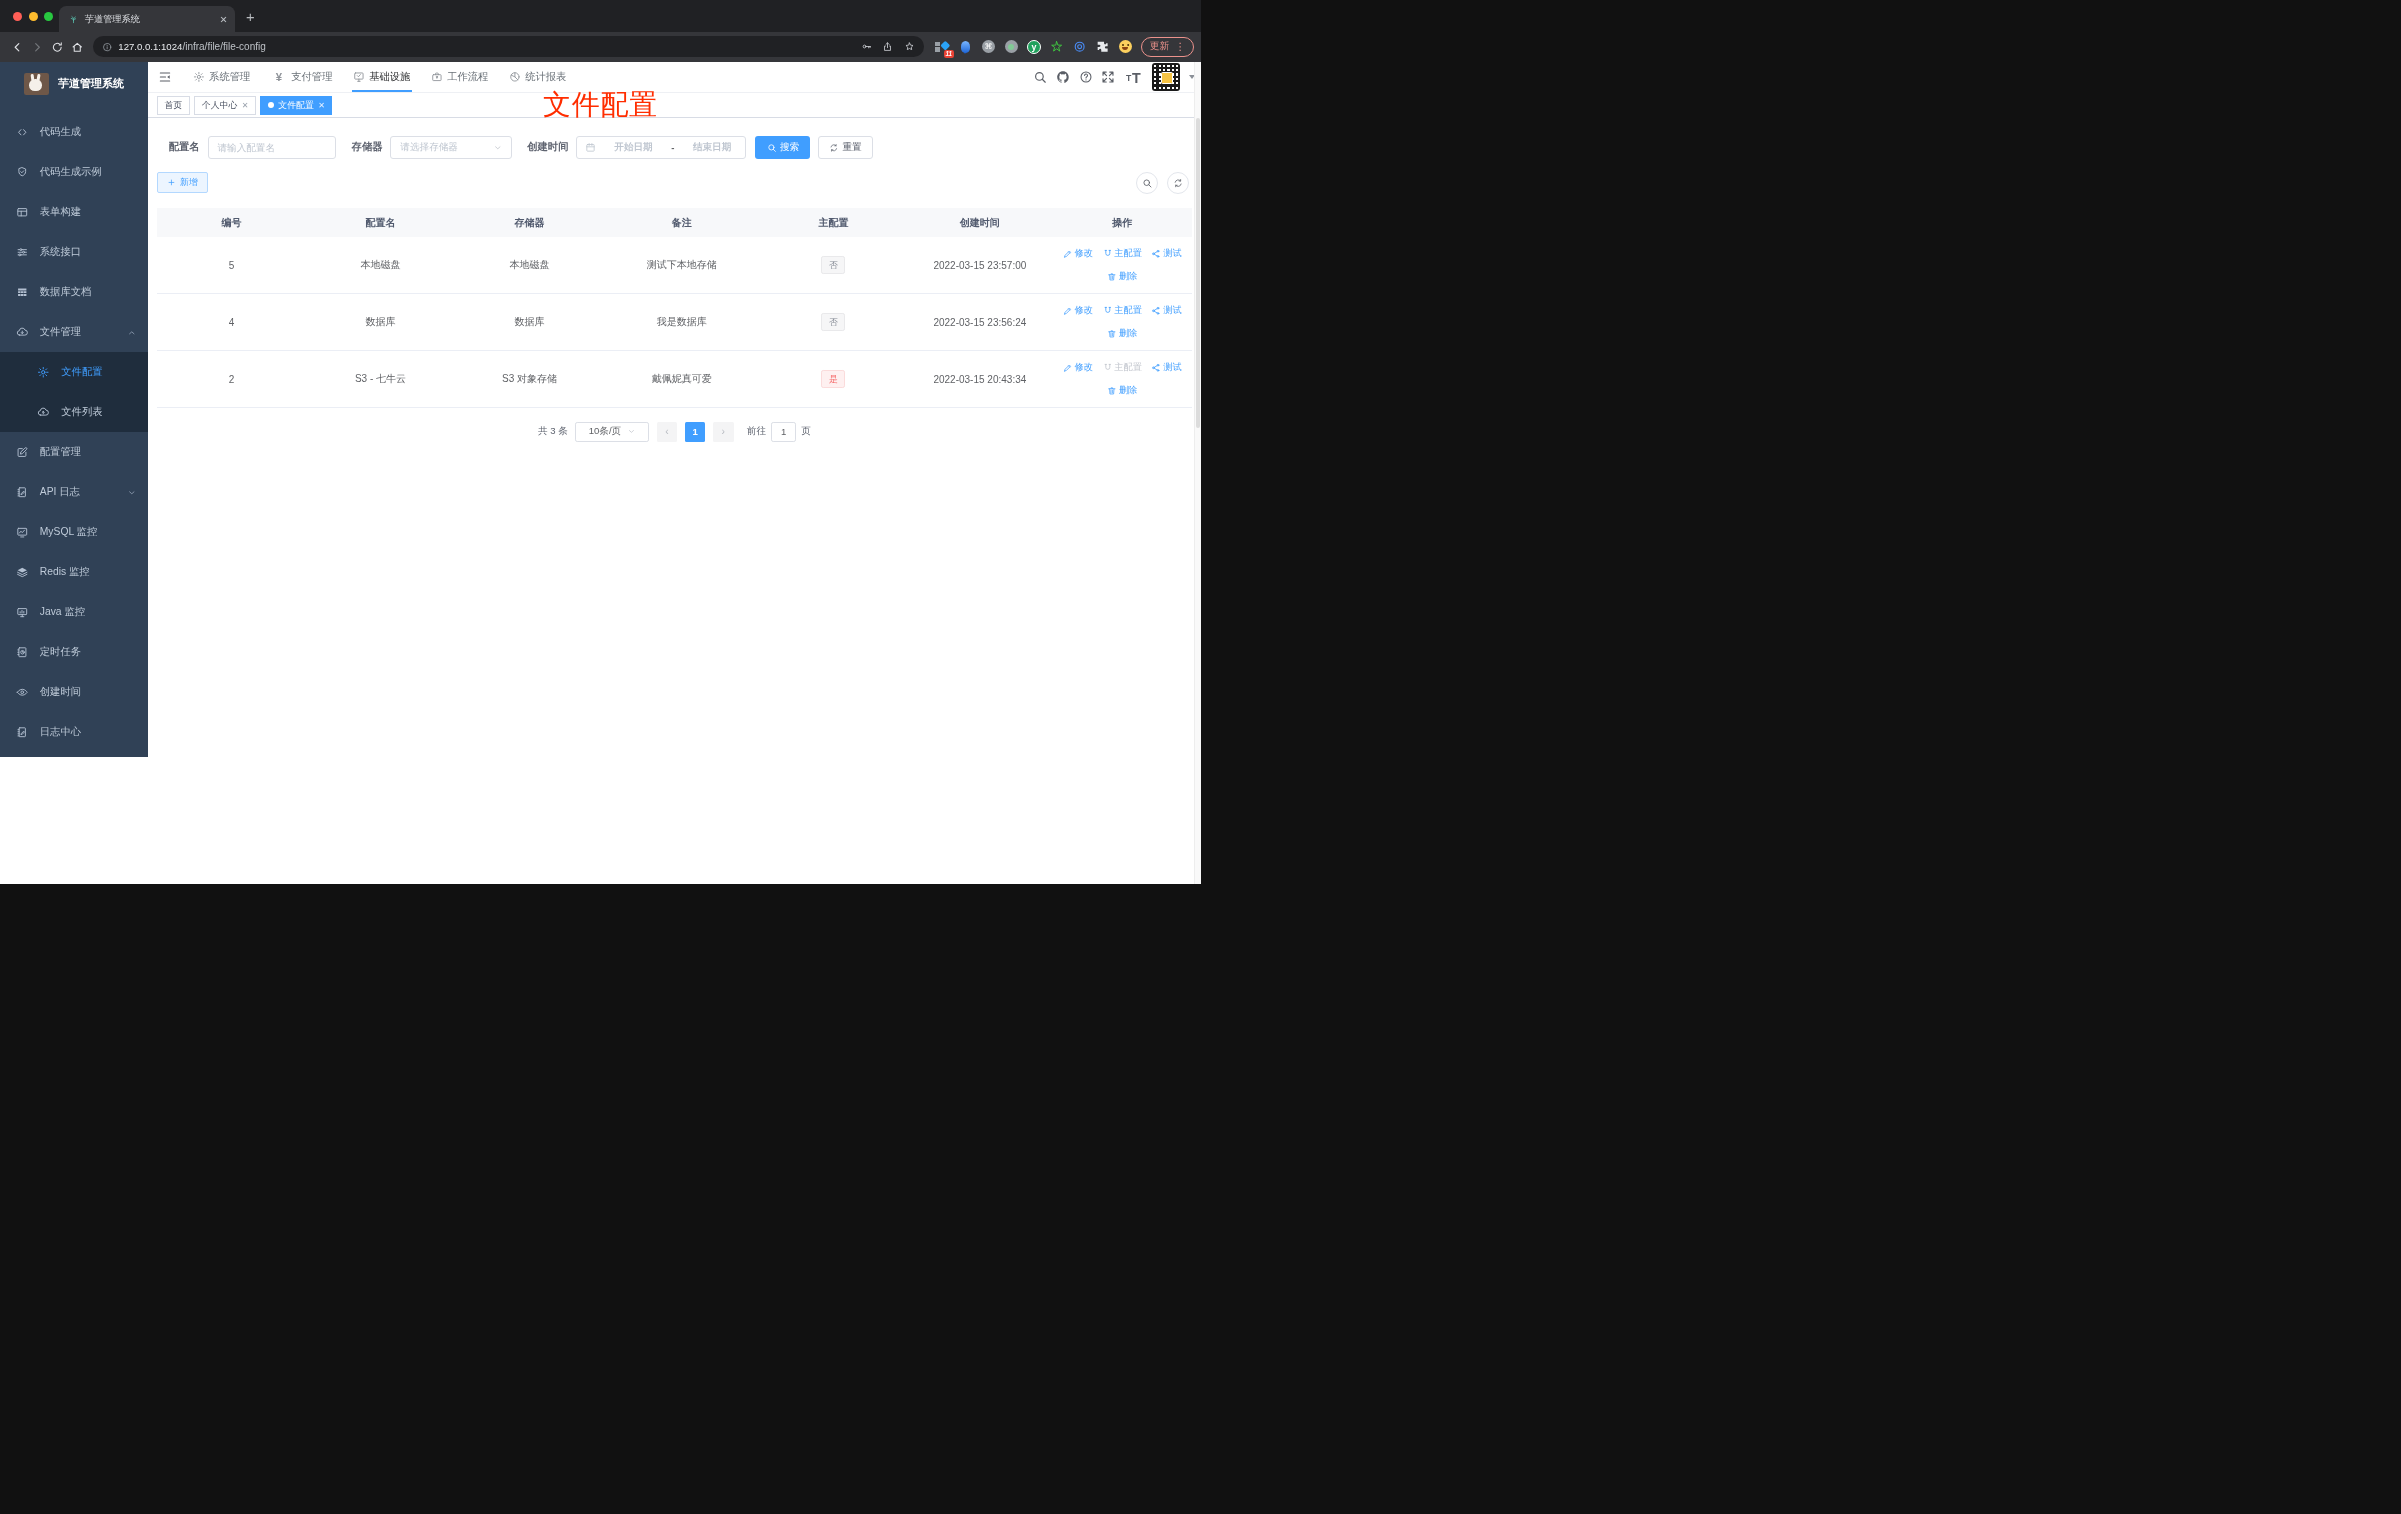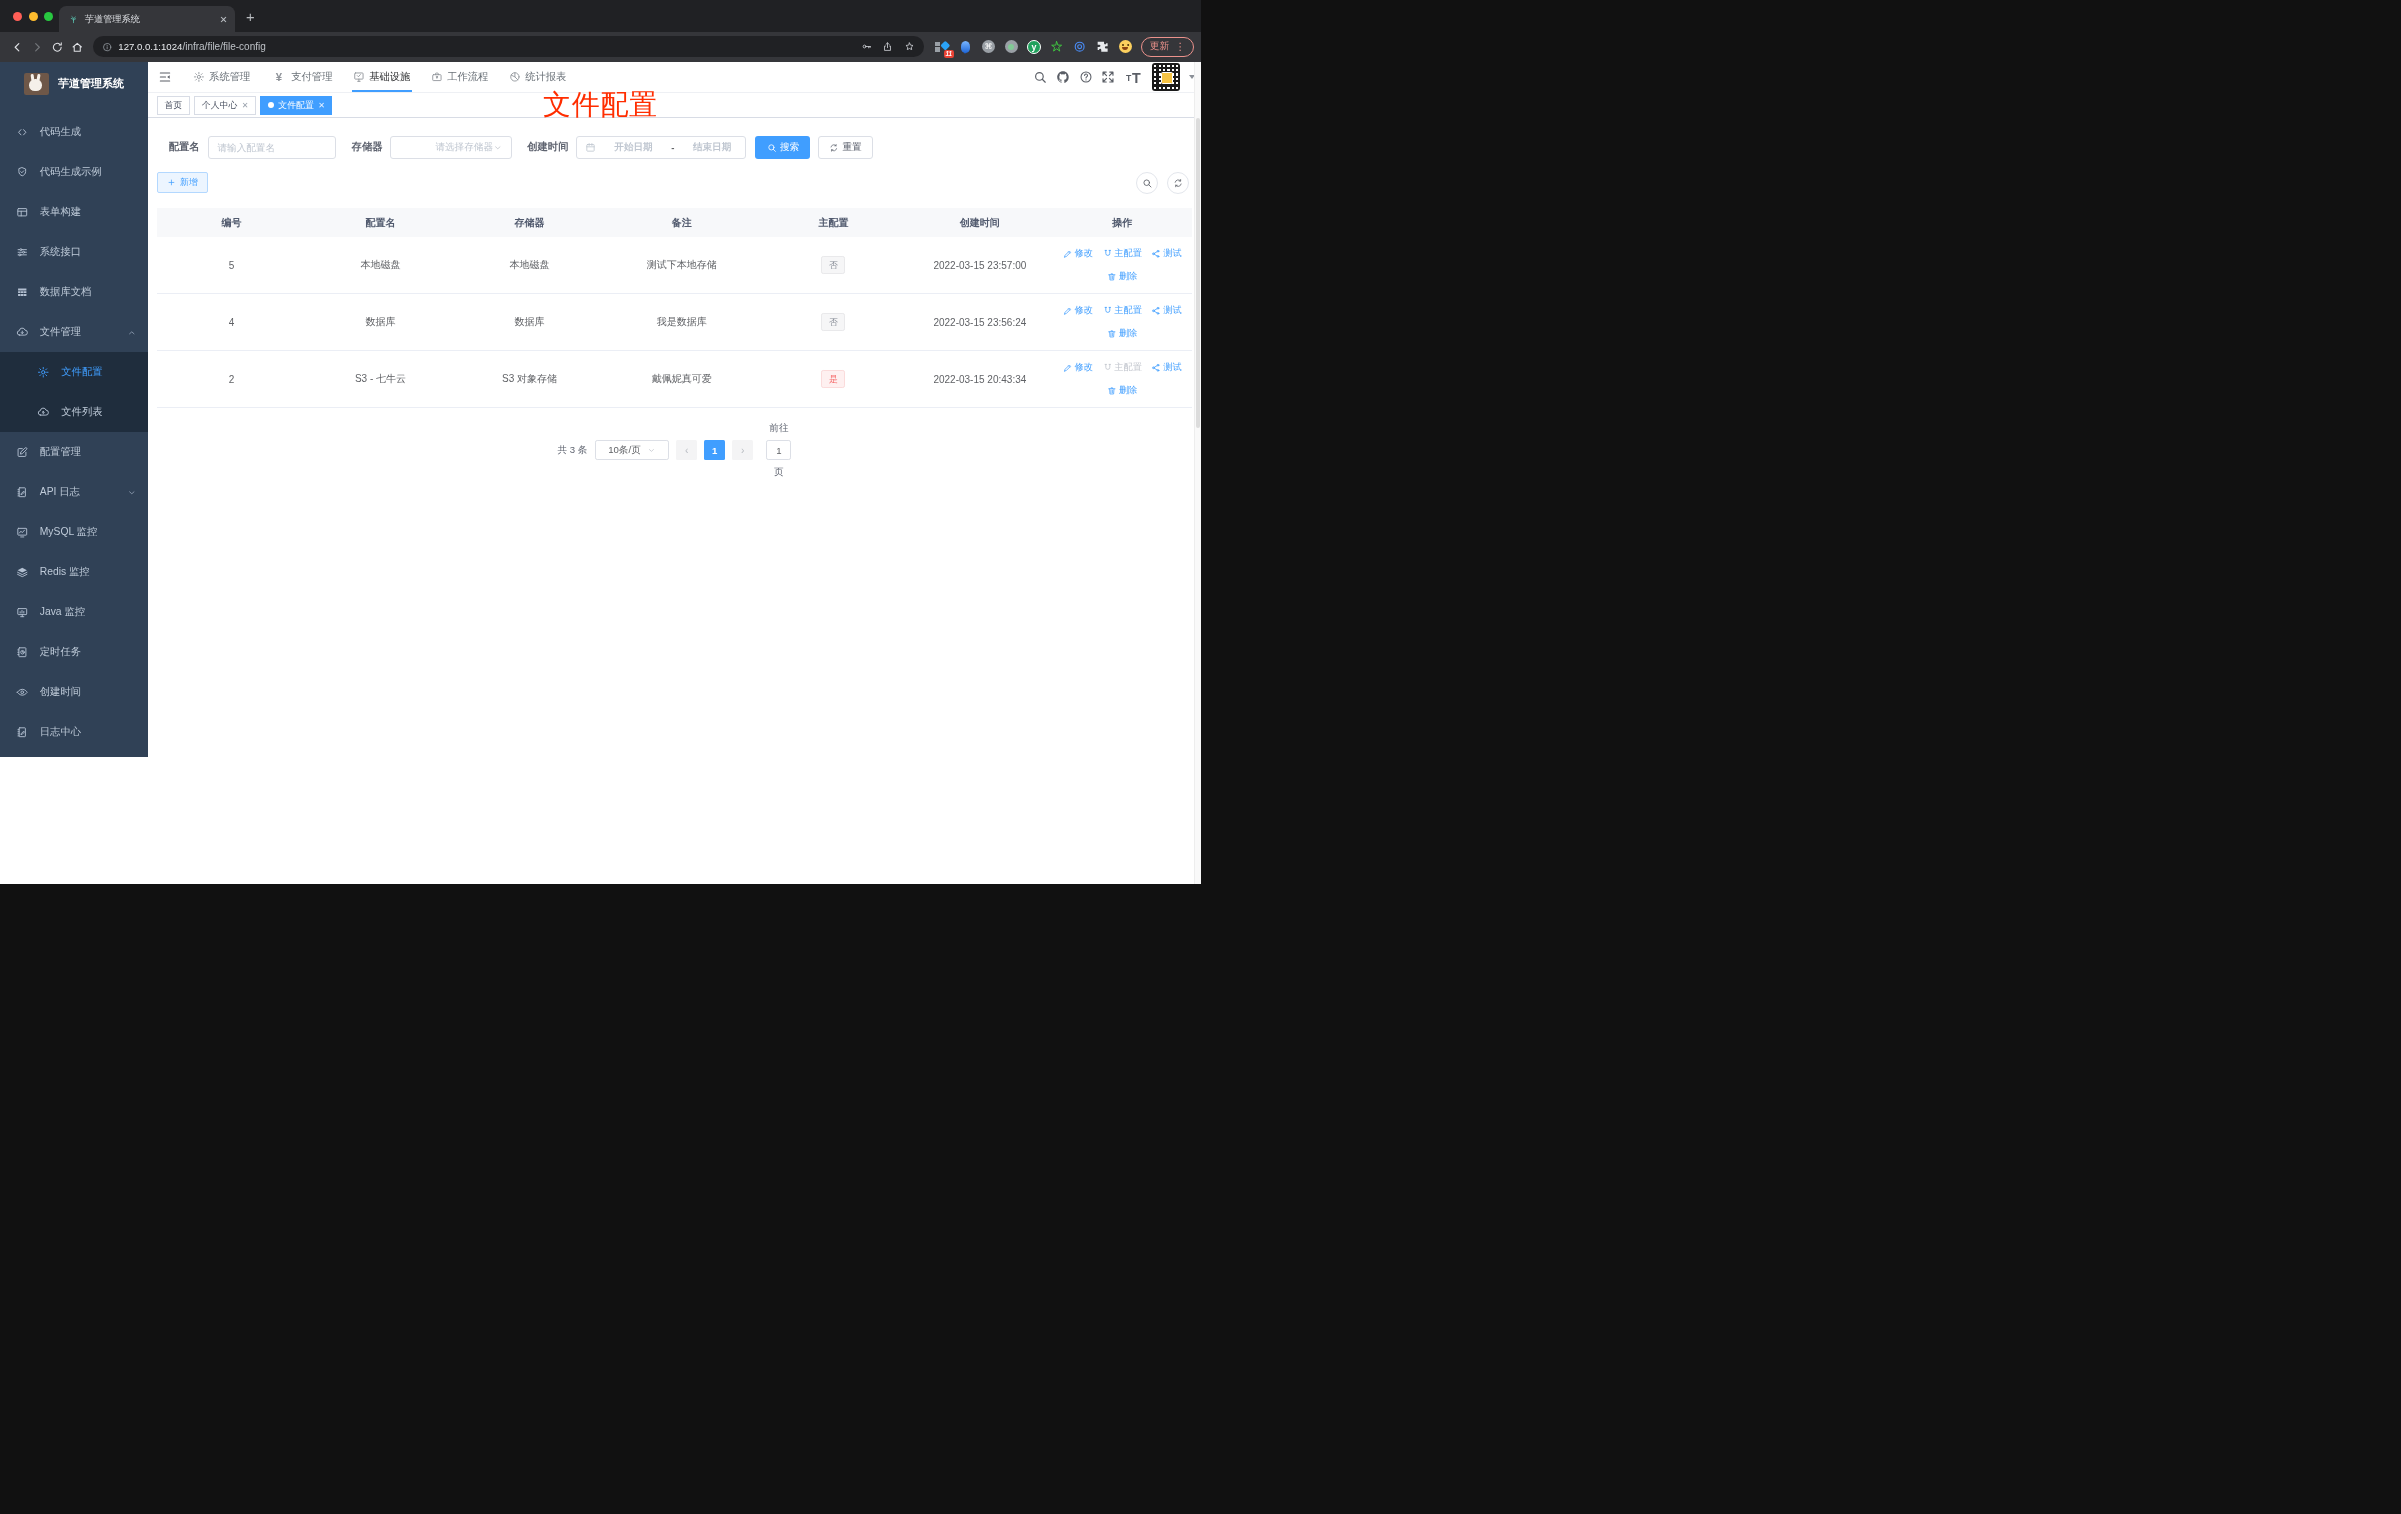--- a/index.html
+++ b/index.html
@@ -83,21 +83,21 @@
   .vtab .dot { width:5.9px; height:5.9px; border-radius:50%; background:#fff; }
 
   .annotation { position:absolute; left:395px; top:23.6px; font-size:28px; color:#ff2d00; z-index:30; letter-spacing:0.7px; font-weight:500; pointer-events:none; }
 
   .content { padding:17.7px 8.9px 0; }
   .filters { display:flex; align-items:center; }
   .f-label { font-size:10.3px; font-weight:bold; color:#5f6470; margin:0 8px 0 14.8px; white-space:nowrap; }
   .f-label.first { margin-left:11.8px; }
   .tin { height:23.6px; border:0.7px solid #dcdfe6; border-radius:3px; font-size:9.6px; color:#606266; padding:0 8.9px; outline:none; font-family:inherit; background:#fff; }
   .tin::placeholder { color:#bfc6d0; }
-  .sel { width:122px; display:flex; align-items:center; justify-content:flex-end; cursor:pointer; }
+  .sel { width:122px; display:flex; align-items:center; justify-content:space-between; cursor:pointer; }
   .sel .ph { color:#bfc6d0; font-size:9.6px; }
   .sel .ca { color:#c0c4cc; font-size:9.6px; display:flex; }
   .daterange { width:170px; height:23.6px; border:0.7px solid #dcdfe6; border-radius:3px; display:flex; align-items:center; padding:0 7.4px; gap:4.4px; justify-content:space-between;font-weight:bold; }
   .daterange .cal { color:#bfc6d0; font-size:11px; display:flex; }
   .dph { color:#bfc6d0; font-size:9.6px; width:52px; text-align:center; }
   .dsep { color:#606266; font-size:9.6px; }
   .btn { height:23.6px; border-radius:3px; font-size:9.6px; display:inline-flex; align-items:center; justify-content:center; gap:3.7px; cursor:pointer; border:0.7px solid transparent; padding:0 10.3px; font-family:inherit; }
   .btn-primary { background:#409eff; color:#fff; margin-left:8.9px; }
   .btn-plain { background:#fff; border-color:#dcdfe6; color:#5f6470; margin-left:7.4px; }
   .btn .bic { font-size:9.6px; display:flex; }
@@ -120,21 +120,21 @@
   .ops-line { display:flex; gap:9.6px; }
   .op { color:#409eff; font-size:9.2px; display:inline-flex; align-items:center; gap:2.2px; cursor:pointer; white-space:nowrap; }
   .op .oic { font-size:9.6px; display:flex; }
   .op.disabled { color:#c0c4cc; cursor:not-allowed; }
 
   .pager { display:flex; align-items:center; justify-content:center; gap:7.4px; margin-top:13.3px; font-size:9.6px; color:#5f6470; }
   .pg-size { width:74px; height:20.7px; border:0.7px solid #dcdfe6; border-radius:2.2px; display:flex; align-items:center; justify-content:center; gap:5.9px; color:#606266; cursor:pointer; }
   .pg-size .ca { color:#c0c4cc; display:flex; font-size:8.9px; }
   .pg-btn { width:20.7px; height:20.7px; background:#f4f4f5; color:#b8bcc2; border-radius:1.5px; display:flex; align-items:center; justify-content:center; font-size:10.3px; cursor:pointer; }
   .pg-num { width:20.7px; height:20.7px; background:#409eff; color:#fff; border-radius:1.5px; display:flex; align-items:center; justify-content:center; font-size:9.6px; font-weight:bold; cursor:pointer; }
-  .pg-goto { display:flex; align-items:center; gap:5.2px; margin-left:5.9px;flex-direction:column; }
+  .pg-goto { display:flex; align-items:center; gap:5.2px; margin-left:5.9px; }
   .pg-input { width:25px; height:20.7px; border:0.7px solid #dcdfe6; border-radius:2.2px; text-align:center; font-size:9.6px; color:#606266; outline:none; font-family:inherit; }
 
   .scrollbar { position:absolute; right:0; top:62px; bottom:0; width:6.6px; background:#f9f9f9; border-left:0.7px solid #ededed; }
   .scrollbar .thumb { position:absolute; left:0.7px; right:0.7px; top:56px; height:310px; background:#dcdcdc; border-radius:3px; }
 </style>
 </head>
 <body>
 
 <div class="page">
 

